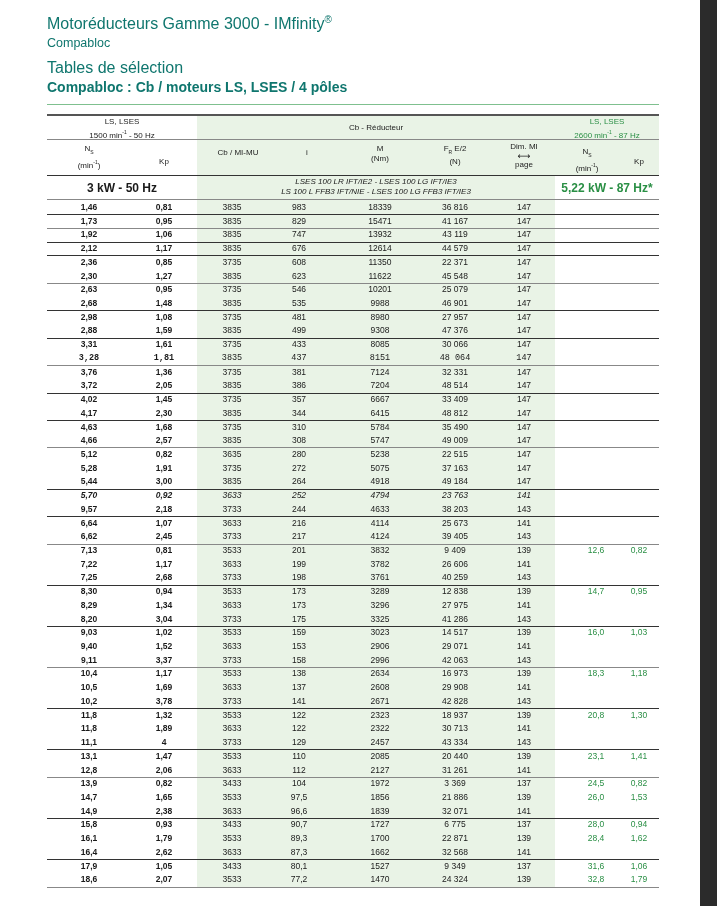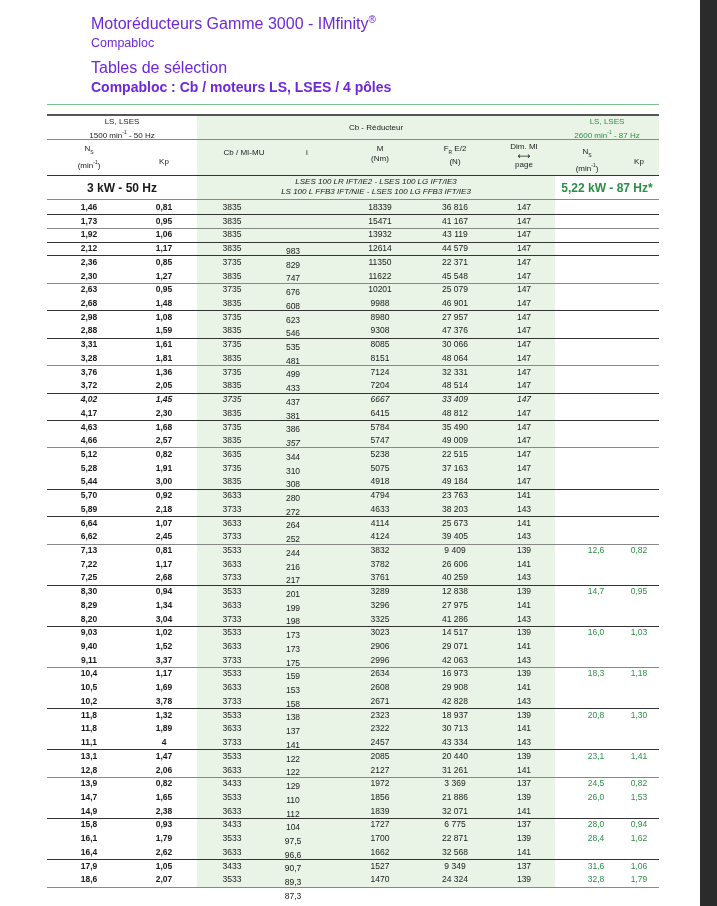--- a/index.html
+++ b/index.html
@@ -1,19 +1,19 @@
 <!DOCTYPE html>
 <html><head>
 <meta charset="utf-8">
 <style>
   html, body { margin:0; padding:0; }
   body { width:717px; height:906px; background:#ffffff; position:relative; overflow:hidden;
          font-family:"Liberation Sans", sans-serif; color:#1a1a1a; }
   .scrollbar { position:absolute; left:700px; top:0; width:17px; height:906px; background:#2b2b2b; }
-  .hdr { position:absolute; left:47px; color:#6d28d9;margin-left:44px; }
+  .hdr { position:absolute; left:47px; color:#0f766e; }
   .h1 { top:14px; font-size:16px; }
   .h1 sup { font-size:10px; }
   .h2 { top:36px; font-size:12.5px; }
   .h3 { top:59px; font-size:16px; }
   .h4 { top:79px; font-size:14px; font-weight:bold; }
   .title-rule { position:absolute; left:47px; top:104px; width:612px; height:1px; background:#7fc08f; }
 
   .tbl { position:absolute; left:47px; top:114px; width:612px; }
   .green-mid { position:absolute; left:150px; top:2px; width:358px; background:#e9f3e6; }
   .green-right { position:absolute; left:508px; top:2px; width:104px; height:60px; background:#e9f3e6; }
@@ -23,21 +23,21 @@
   .cell { position:absolute; text-align:center; font-size:8px; line-height:10px; color:#222; }
   .green-txt { color:#2a8f45; }
   .power-l { position:absolute; left:0; width:150px; top:67px; text-align:center; font-weight:bold; font-size:12px; }
   .power-r { position:absolute; left:508px; width:104px; top:67px; text-align:center; font-weight:bold; font-size:12px; color:#2a8f45; }
   .motor { position:absolute; left:150px; width:358px; text-align:center; font-style:italic; font-size:8px; }
   .row { position:absolute; left:0; width:612px; height:31px; font-size:8.5px; }
   .row span { position:absolute; top:1px; text-align:center; }
   .c0 { left:0; width:84px; font-weight:bold; }
   .c1 { left:84px; width:66px; font-weight:bold; }
   .c2 { left:150px; width:70px; }
-  .c3 { left:216px; width:60px;margin-top:44px; }
+  .c3 { left:222px; width:60px; }
   .c4 { left:300px; width:66px; }
   .c5 { left:370px; width:76px; }
   .c6 { left:446px; width:62px; }
   .c7 { left:520px; width:58px; color:#2a8f45; }
   .c8 { left:572px; width:40px; color:#2a8f45; }
   .arrow { font-size:9px; line-height:8px; }
 </style>
 </head>
 <body>
 
@@ -64,21 +64,21 @@
     <div>LS, LSES</div>
     <div><span>2600 min</span><sup style="font-size:5px">-1</sup><span> - 87 Hz</span></div>
   </div>
   <div class="rule grey" style="top:25px"></div>
 
   <div class="cell" style="left:0;width:84px;top:30px;">
     <div><span>N</span><sub style="font-size:5px">S</sub></div>
     <div><span>(min</span><sup style="font-size:5px">-1</sup><span>)</span></div>
   </div>
   <div class="cell" style="left:84px;width:66px;top:43px;">Kp</div>
-  <div class="cell" style="left:162px;width:70px;top:34px;">Cb / MI-MU</div>
+  <div class="cell" style="left:156px;width:70px;top:34px;">Cb / MI-MU</div>
   <div class="cell" style="left:230px;width:60px;top:34px;">i</div>
   <div class="cell" style="left:300px;width:66px;top:30px;">
     <div>M</div>
     <div>(Nm)</div>
   </div>
   <div class="cell" style="left:370px;width:76px;top:30px;">
     <div><span>F</span><sub style="font-size:5px">R</sub><span> E/2</span></div>
     <div>(N)</div>
   </div>
   <div class="cell" style="left:446px;width:62px;top:28px;">
@@ -221,21 +221,21 @@
         <span class="c0">3,31</span>
         <span class="c1">1,61</span>
         <span class="c2">3735</span>
         <span class="c3">433</span>
         <span class="c4">8085</span>
         <span class="c5">30 066</span>
         <span class="c6">147</span>
         <span class="c7"></span>
         <span class="c8"></span>
       </div>
-      <div class="row" style="top: 237.92px;">
+      <div class="row" style="top: 237.92px; font-family: Liberation Mono, monospace;">
         <span class="c0">3,28</span>
         <span class="c1">1,81</span>
         <span class="c2">3835</span>
         <span class="c3">437</span>
         <span class="c4">8151</span>
         <span class="c5">48 064</span>
         <span class="c6">147</span>
         <span class="c7"></span>
         <span class="c8"></span>
       </div>
@@ -256,21 +256,21 @@
         <span class="c1">2,05</span>
         <span class="c2">3835</span>
         <span class="c3">386</span>
         <span class="c4">7204</span>
         <span class="c5">48 514</span>
         <span class="c6">147</span>
         <span class="c7"></span>
         <span class="c8"></span>
       </div>
       <div class="rule" style="top: 278.58px;"></div>
-      <div class="row" style="top: 279.08px; font-style: italic;">
+      <div class="row" style="top: 279.08px;">
         <span class="c0">4,02</span>
         <span class="c1">1,45</span>
         <span class="c2">3735</span>
         <span class="c3">357</span>
         <span class="c4">6667</span>
         <span class="c5">33 409</span>
         <span class="c6">147</span>
         <span class="c7"></span>
         <span class="c8"></span>
       </div>
@@ -336,33 +336,33 @@
         <span class="c1">3,00</span>
         <span class="c2">3835</span>
         <span class="c3">264</span>
         <span class="c4">4918</span>
         <span class="c5">49 184</span>
         <span class="c6">147</span>
         <span class="c7"></span>
         <span class="c8"></span>
       </div>
       <div class="rule" style="top: 374.62px;"></div>
-      <div class="row" style="top: 375.12px;">
+      <div class="row" style="top: 375.12px; font-style: italic;">
         <span class="c0">5,70</span>
         <span class="c1">0,92</span>
         <span class="c2">3633</span>
         <span class="c3">252</span>
         <span class="c4">4794</span>
         <span class="c5">23 763</span>
         <span class="c6">141</span>
         <span class="c7"></span>
         <span class="c8"></span>
       </div>
       <div class="row" style="top: 388.84px;">
-        <span class="c0">5,89</span>
+        <span class="c0">9,57</span>
         <span class="c1">2,18</span>
         <span class="c2">3733</span>
         <span class="c3">244</span>
         <span class="c4">4633</span>
         <span class="c5">38 203</span>
         <span class="c6">143</span>
         <span class="c7"></span>
         <span class="c8"></span>
       </div>
       <div class="rule" style="top: 402.06px;"></div>

